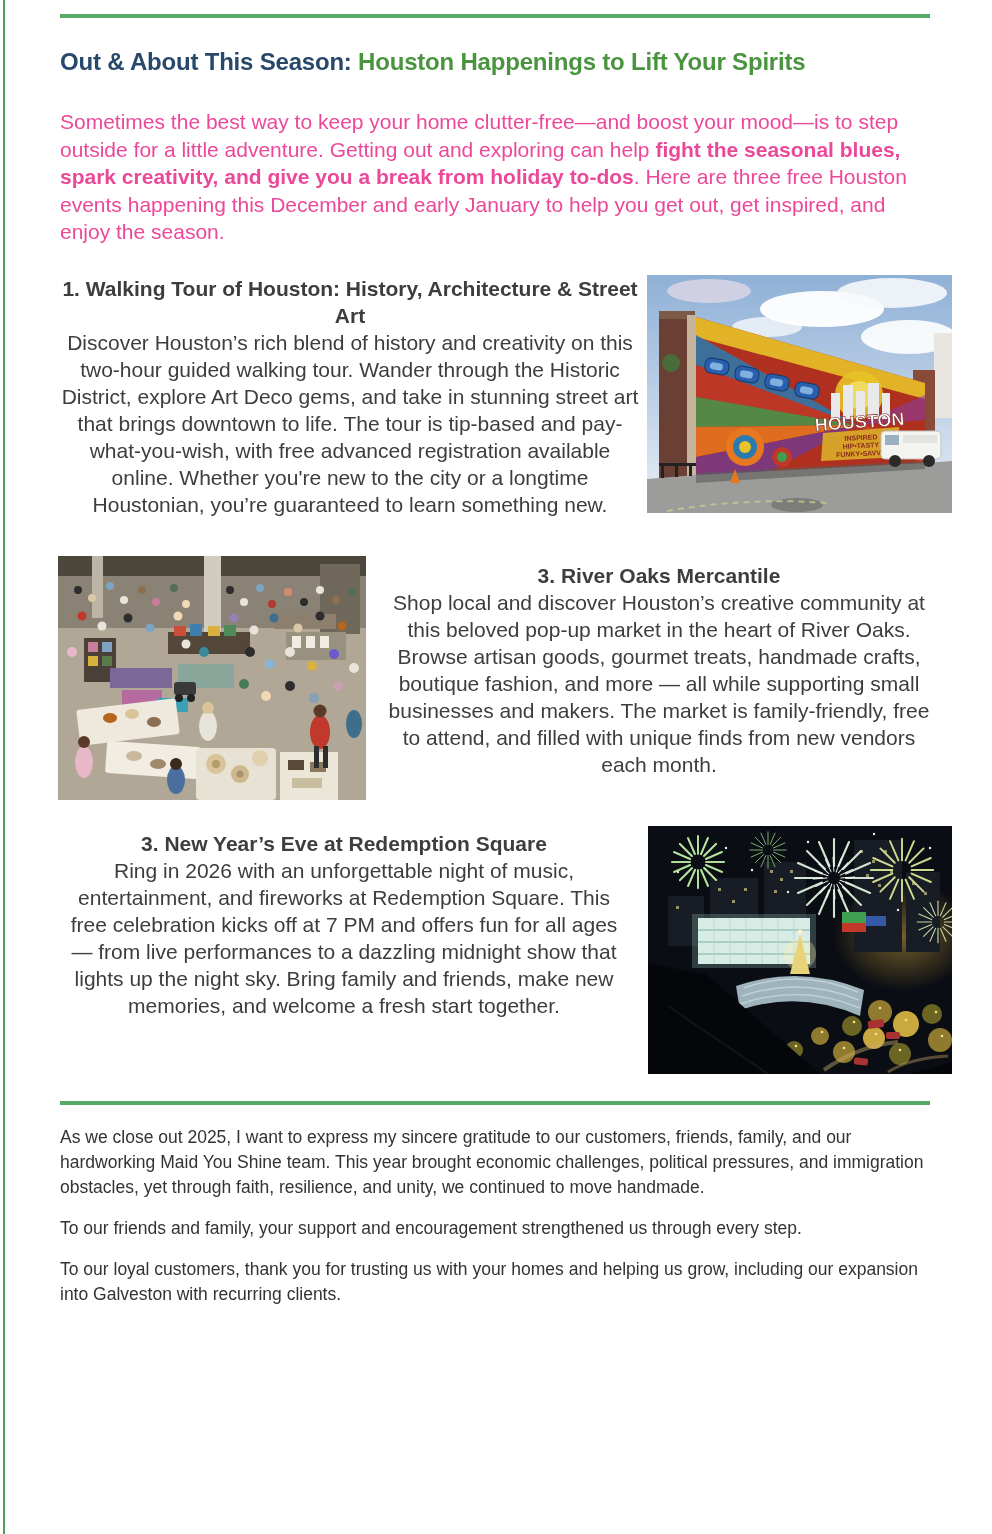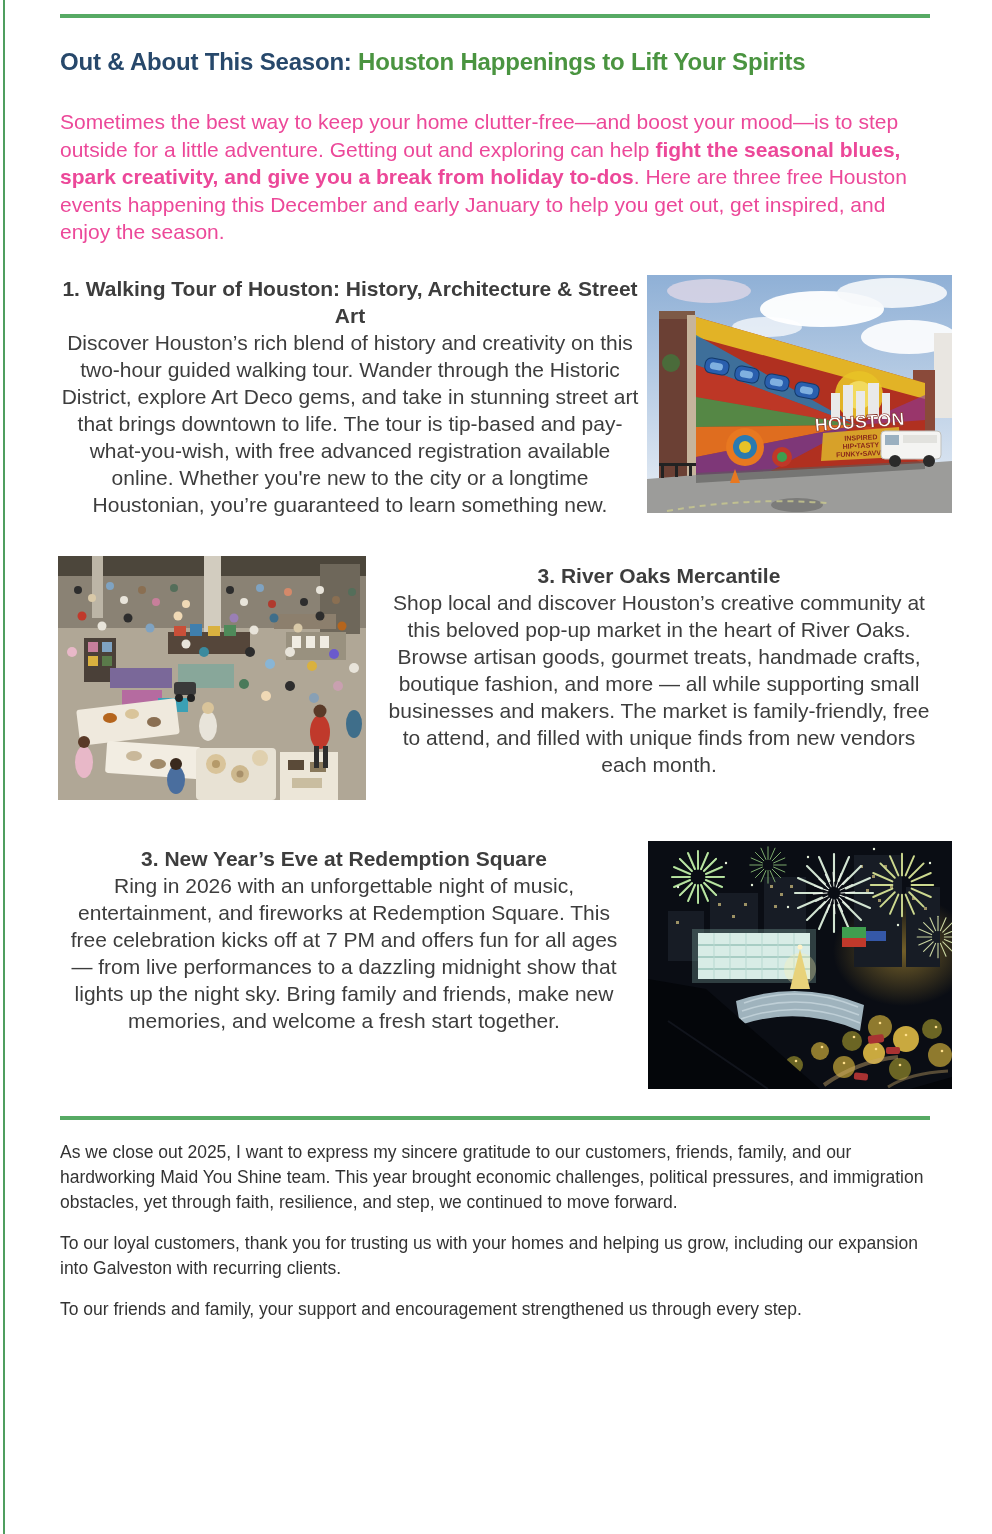--- a/index.html
+++ b/index.html
@@ -34,21 +34,21 @@
   }
   .section-heading .highlight { color: #4a9440; }
   .intro {
     margin: 32px 0 0;
     font-size: 21px; line-height: 27.5px;
     color: #ec4899; width: 866px;
   }
   .event-row { display: flex; align-items: flex-start; text-align: center; }
   .row-1 { margin-top: 29px; }
   .row-2 { margin-top: 38px; }
-  .row-3 { margin-top: 41px; }
+  .row-3 { margin-top: 26px; }
   .event-text { font-size: 21px; line-height: 27px; color: #3d3d3d; }
   .event-title { font-weight: bold; }
   .row-1 .event-text { width: 580px; }
   .row-2 .event-text { width: 548px; margin-left: 19px; padding-top: 6px; }
   .row-3 .event-text { width: 568px; padding-top: 4px; }
   .photo { display: block; flex-shrink: 0; }
   .row-1 .photo, .row-3 .photo { margin-left: auto; }
   .row-2 .photo { margin-left: -2px; }
   .ceo-heading {
     margin: 95px 0 0;
@@ -437,17 +437,17 @@
 
       <polygon points="0,138 58,148 172,248 0,248" fill="#04060a"></polygon>
       <polygon points="304,236 262,248 304,248" fill="#04060a"></polygon>
       <line x1="20" y1="180" x2="120" y2="248" stroke="#11141c" stroke-width="2"></line>
     </svg>
   </div>
 
   <hr class="rule rule-bottom">
 
 
-  <p class="ceo-paragraph">As we close out 2025, I want to express my sincere gratitude to our customers, friends, family, and our hardworking Maid You Shine team. This year brought economic challenges, political pressures, and immigration obstacles, yet through faith, resilience, and step, we continued to move forward.</p>
+  <p class="ceo-paragraph">As we close out 2025, I want to express my sincere gratitude to our customers, friends, family, and our hardworking Maid You Shine team. This year brought economic challenges, political pressures, and immigration obstacles, yet through faith, resilience, and unity, we continued to move handmade.</p>
+  <p class="ceo-paragraph">To our friends and family, your support and encouragement strengthened us through every step.</p>
   <p class="ceo-paragraph">To our loyal customers, thank you for trusting us with your homes and helping us grow, including our expansion into Galveston with recurring clients.</p>
-  <p class="ceo-paragraph">To our friends and family, your support and encouragement strengthened us through every step.</p>
 
 </div>
 
 </body></html>

